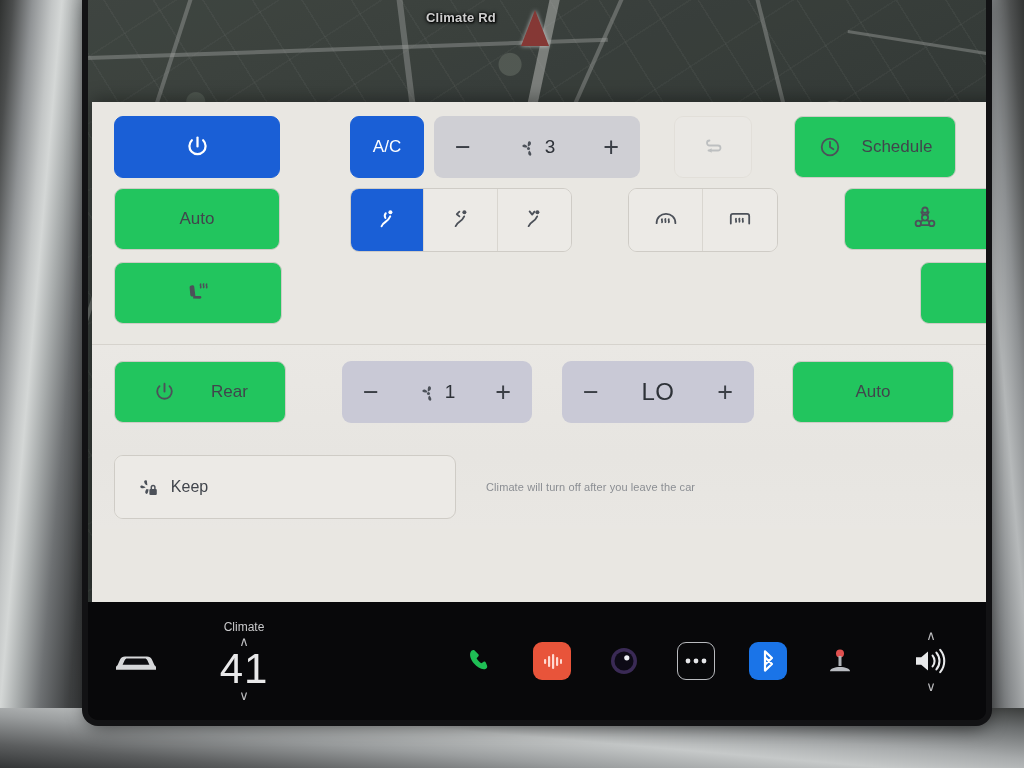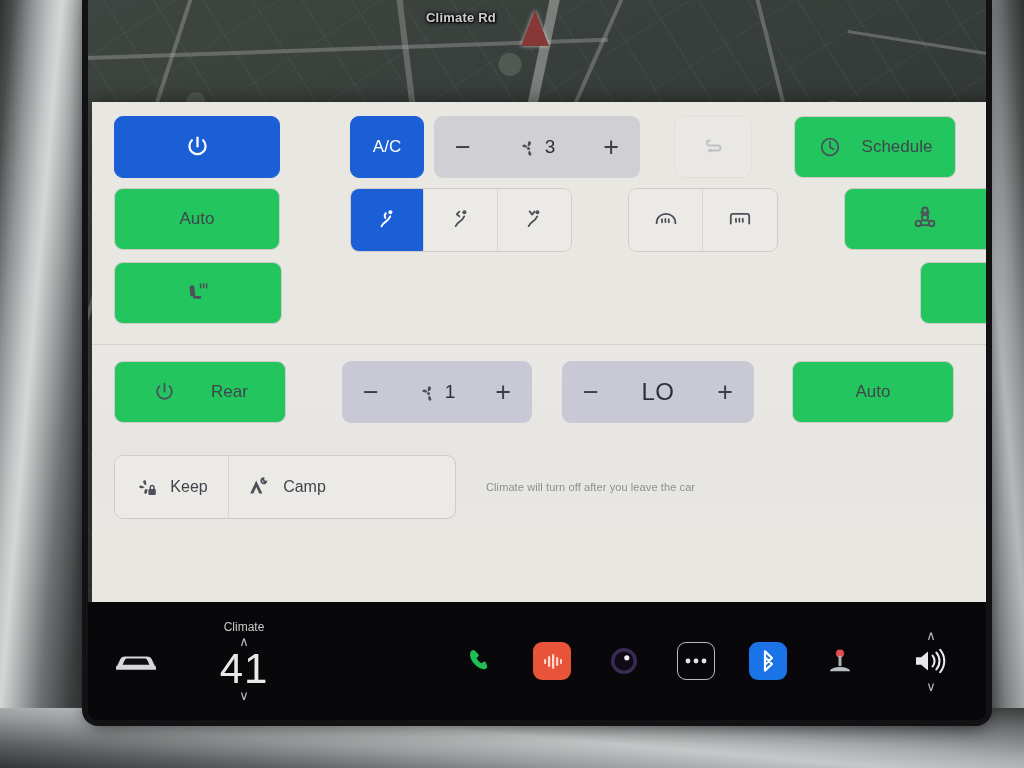--- a/index.html
+++ b/index.html
@@ -357,29 +357,20 @@
                 <svg width="24" height="24" viewBox="0 0 24 24">
                   <path class="icf" d="M9.6 5.2c-.9 0-1.6.8-1.4 1.7.3 1.7 1.5 2.9 3.2 3.4-.3-2.3-.4-4.1-.6-4.6-.2-.4-.7-.5-1.2-.5z"></path>
                   <path class="icf" d="M4.8 10.8c-.8.6-.6 1.8.3 2.2 1.6.7 3.3.3 4.6-.8-2-1-3.6-1.6-4.1-1.6-.3 0-.6.1-.8.2z"></path>
                   <path class="icf" d="M10.6 13.9c-1.1 1.3-1.6 2.8-1.2 4.2.3.9 1.4 1.1 2 .4.6-.7 1-2.3 1.1-4.2-.7-.2-1.3-.3-1.9-.4z"></path>
                   <rect class="icf" x="13.4" y="14" width="7.4" height="6" rx="1.1"></rect>
                   <path class="ic" style="stroke-width:1.5" d="M15.3 14v-1.8a1.8 1.8 0 0 1 3.6 0V14"></path>
                 </svg>
               </span>
               <span>Keep</span>
             </div>
-            <div class="segbtn" style="width:114px;gap:11px">
-              <span>
-                <svg width="26" height="26" viewBox="0 0 26 26">
-                  <path class="icf" d="M10.2 6.6 4.2 19.6h3.2l2.9-6.7 2.9 6.7h3.2L10.2 6.6z"></path>
-                  <path class="ic" style="stroke-width:1.7" d="M17.8 4.2a2.6 2.6 0 1 0 2.6 3.2 2.1 2.1 0 0 1-2.6-3.2z"></path>
-                </svg>
-              </span>
-              <span>Camp</span>
-            </div>
           </div>
           <div class="note">Climate will turn off after you leave the car</div>
         </div>
 
       </div>
     </div>
 
     <div id="taskbar">
 
       <div id="tb-car" class="tb-item">

